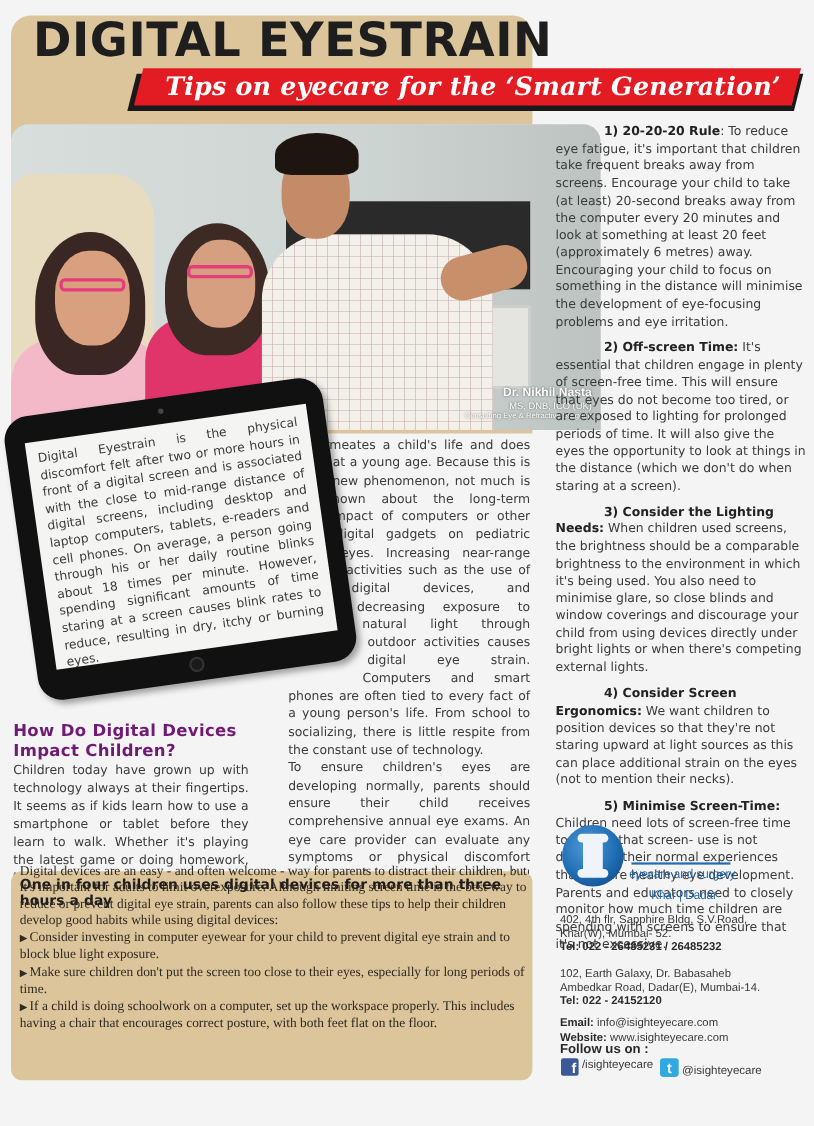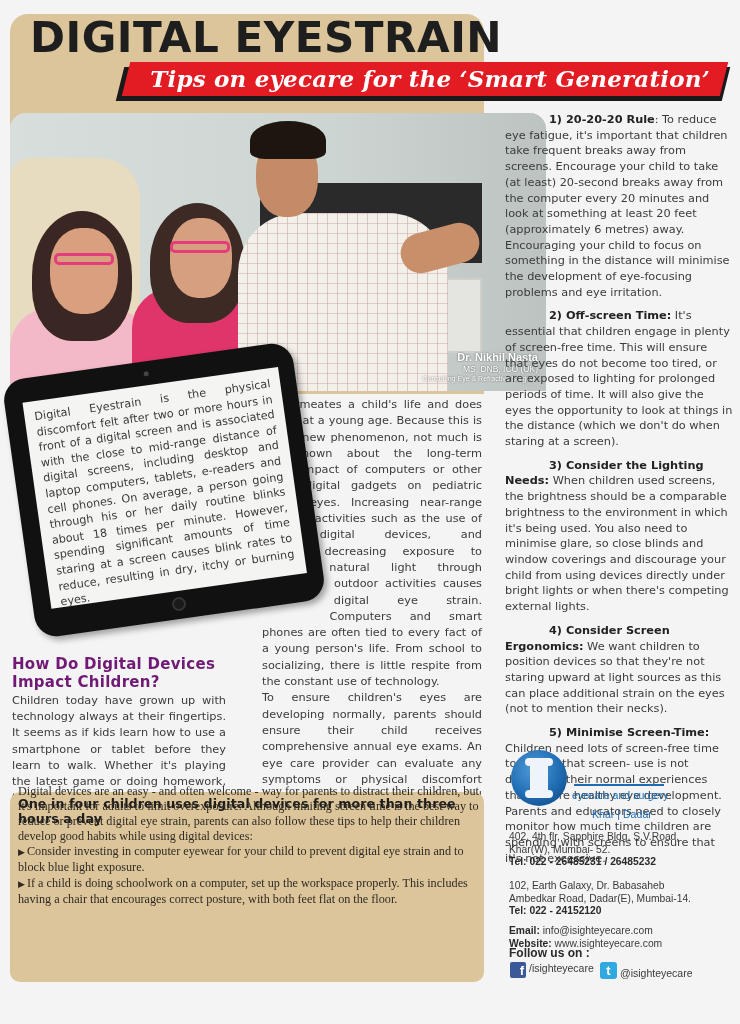--- a/index.html
+++ b/index.html
@@ -204,20 +204,21 @@
   <div class="tip"><span class="tip-title">3) Consider the Lighting Needs:</span><span> When children used screens, the brightness should be a comparable brightness to the environment in which it's being used. You also need to minimise glare, so close blinds and window coverings and discourage your child from using devices directly under bright lights or when there's competing external lights.</span></div>
   <div class="tip"><span class="tip-title">4) Consider Screen Ergonomics:</span><span> We want children to position devices so that they're not staring upward at light sources as this can place additional strain on the eyes (not to mention their necks).</span></div>
   <div class="tip"><span class="tip-title">5) Minimise Screen-Time:</span><span> Children need lots of screen-free time to ensure that screen- use is not displacing their normal experiences that ensure healthy eye development. Parents and educators need to closely monitor how much time children are spending with screens to ensure that it's not excessive.</span></div>
 </div>
 
 <div class="bottom-box"></div>
 <div class="bottom-title">One in four children uses digital devices  for more than three hours a day</div>
 <div class="bottom-body">
   <div>Digital devices are an easy - and often welcome - way for parents to distract their children, but it's important for adults to limit overexposure. Although limiting screen time is the best way to reduce or prevent digital eye strain, parents can also follow these tips to help their children develop good habits while using digital devices:</div>
   <div class="bl"><span class="arrow">▶</span><span>Consider investing in computer eyewear for your child to prevent digital eye strain and to block blue light exposure.</span></div>
+  <div class="bl"><span class="arrow">▶</span><span>Make sure children don't put the screen too close to their eyes, especially for long periods of time.</span></div>
   <div class="bl"><span class="arrow">▶</span><span>If a child is doing schoolwork on a computer, set up the workspace properly. This includes having a chair that encourages correct posture, with both feet flat on the floor.</span></div>
 </div>
 
 <div class="logo-wrap">
   <div class="logo-circle">
       <div class="i-shape"></div>
     </div>
   <div class="logo-rule"></div>
   <div class="logo-sub">eyecare and surgery</div>
   <div class="logo-loc">Khar | Dadar</div>

